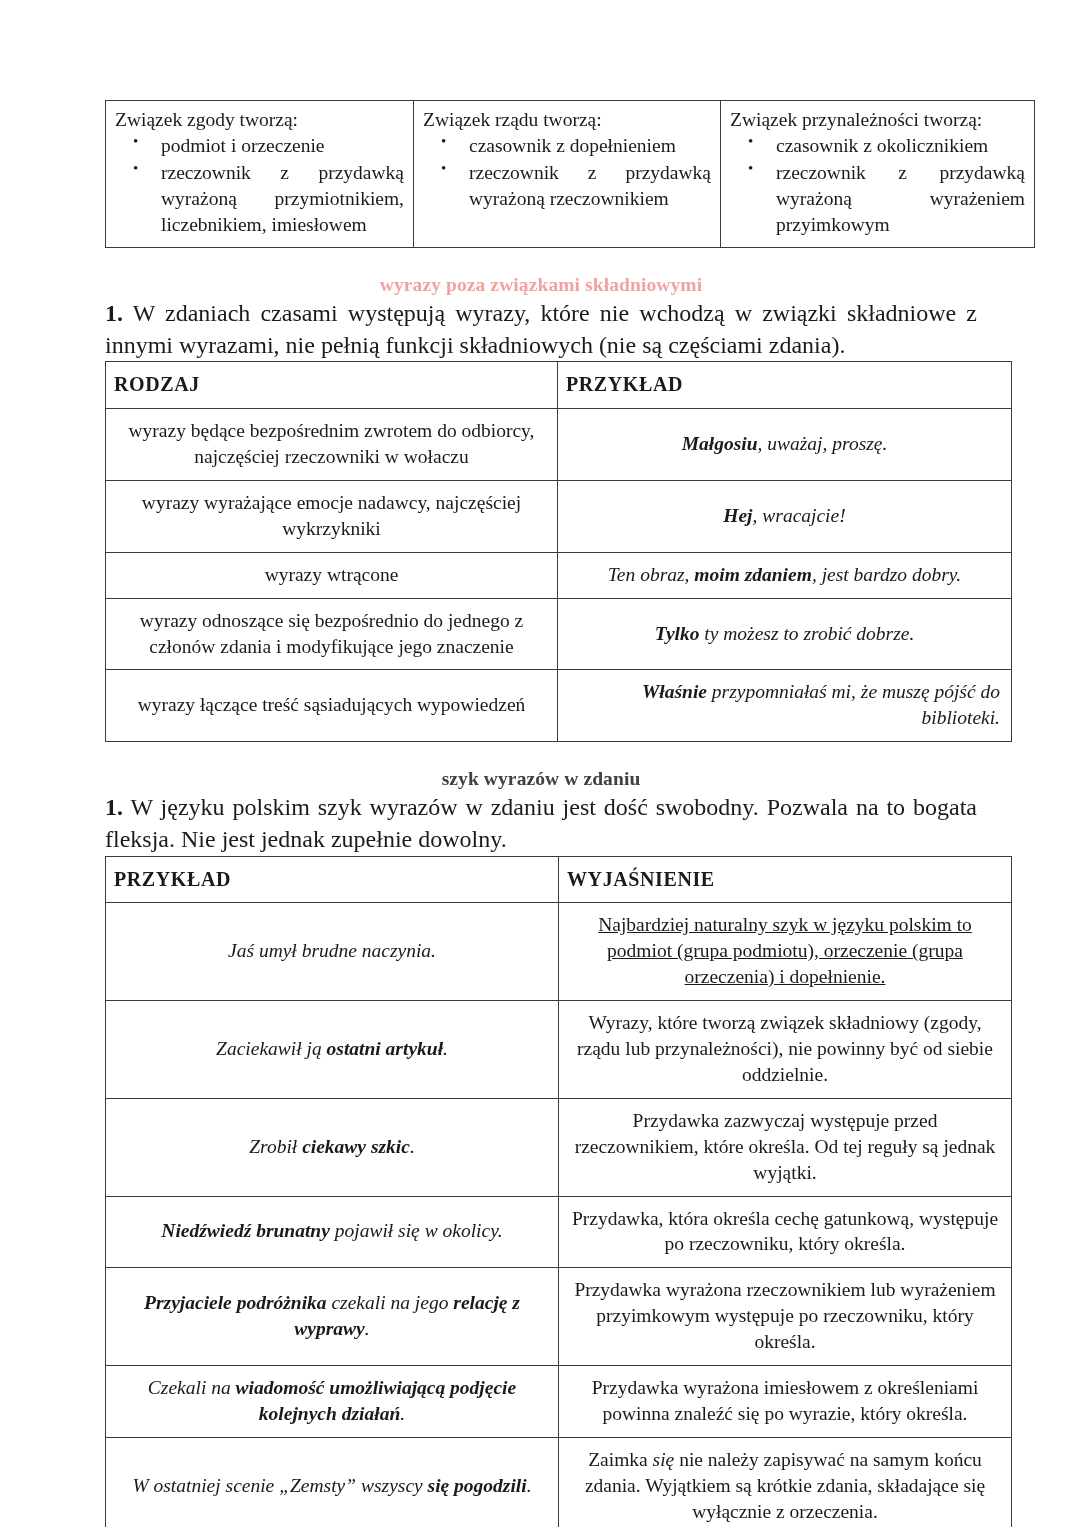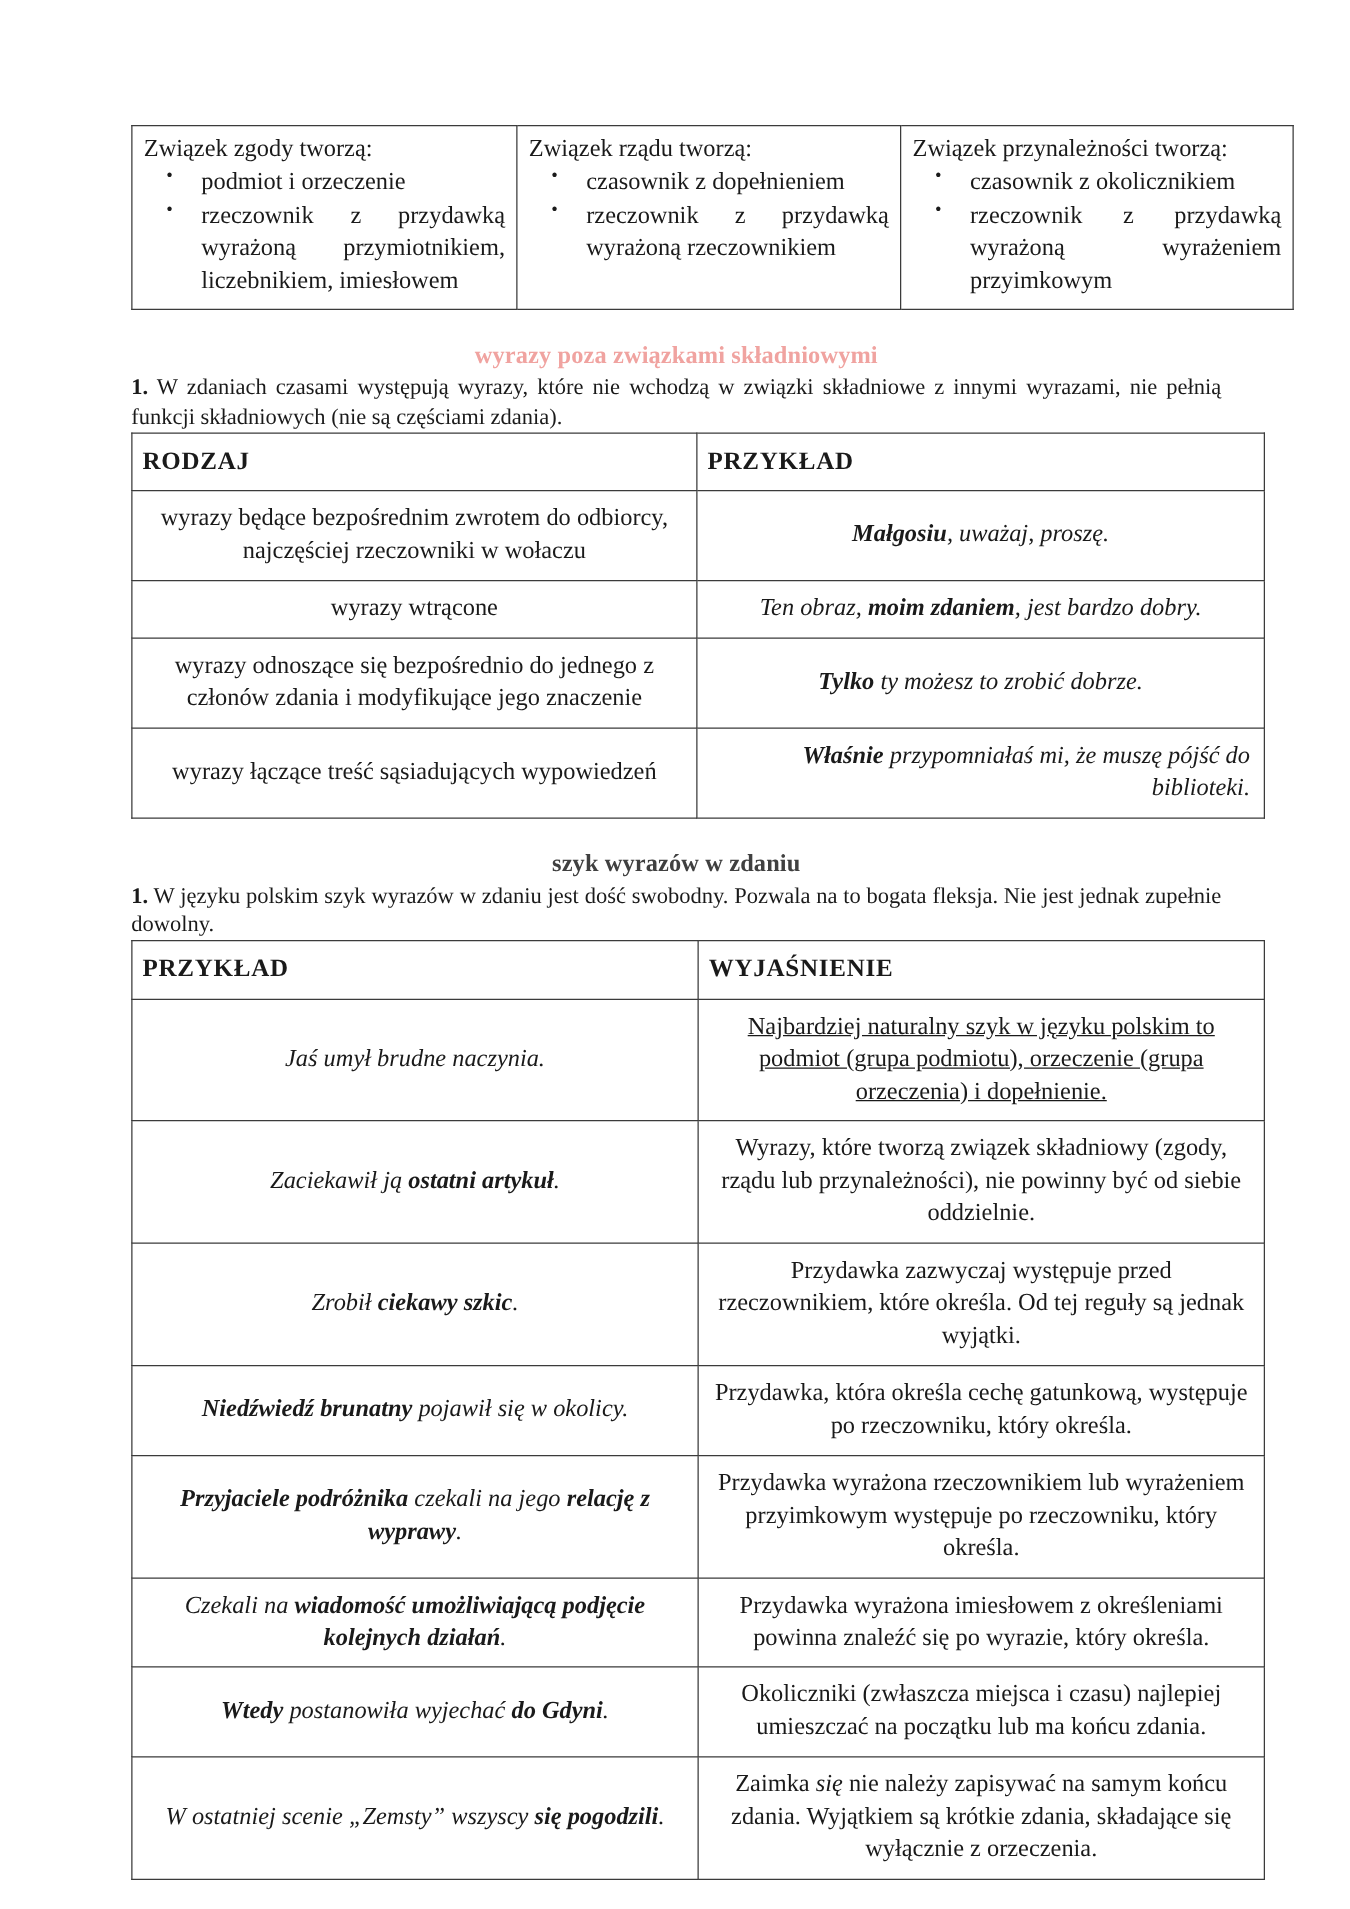--- a/index.html
+++ b/index.html
@@ -75,21 +75,21 @@
   .section-heading {
     text-align: center;
     font-size: 19.5px;
     font-weight: bold;
     margin: 26px 0 2px 0;
     letter-spacing: 0.1px;
   }
 
   
   .para {
-    font-size: 18px;
+    font-size: 24px;
     line-height: 1.32;
     text-align: justify;
     margin: 0 0 0 0;
   }
   .para .num { font-weight: bold; }
 
   
   .t-kv { margin-top: 20px; }
   .t-kv .hdr td {
     text-align: left;
@@ -159,20 +159,24 @@
     <tbody>
       <tr class="hdr">
         <td class="c1" style="border-color: rgb(59, 59, 59);">RODZAJ</td>
         <td class="c2" style="border-color: rgb(59, 59, 59);">PRZYKŁAD</td>
       </tr>
       <tr>
         <td class="cell-left" style="border-color: rgb(59, 59, 59);">wyrazy będące bezpośrednim zwrotem do odbiorcy, najczęściej rzeczowniki w wołaczu</td>
         <td class="cell-right" style="border-color: rgb(59, 59, 59);"><span class="bi">Małgosiu</span><span class="ital">, uważaj, proszę.</span></td>
       </tr>
       <tr>
+        <td class="cell-left" style="border-color: rgb(59, 59, 59);">wyrazy wyrażające emocje nadawcy, najczęściej wykrzykniki</td>
+        <td class="cell-right" style="border-color: rgb(59, 59, 59);"><span class="bi">Hej</span><span class="ital">, wracajcie!</span></td>
+      </tr>
+      <tr>
         <td class="cell-left" style="border-color: rgb(59, 59, 59);">wyrazy wtrącone</td>
         <td class="cell-right" style="border-color: rgb(59, 59, 59);"><span class="ital">Ten obraz, </span><span class="bi">moim zdaniem</span><span class="ital">, jest bardzo dobry.</span></td>
       </tr>
       <tr>
         <td class="cell-left" style="border-color: rgb(59, 59, 59);">wyrazy odnoszące się bezpośrednio do jednego z członów zdania i modyfikujące jego znaczenie</td>
         <td class="cell-right" style="border-color: rgb(59, 59, 59);"><span class="bi">Tylko </span><span class="ital">ty możesz to zrobić dobrze.</span></td>
       </tr>
       <tr>
         <td class="cell-left" style="border-color: rgb(59, 59, 59);">wyrazy łączące treść sąsiadujących wypowiedzeń</td>
         <td class="cell-right" style="border-color: rgb(59, 59, 59); text-align: right;"><span class="bi">Właśnie </span><span class="ital">przypomniałaś mi, że muszę pójść do biblioteki.</span></td>
@@ -211,24 +215,20 @@
       </tr>
       <tr>
         <td class="cell-left" style="border-color: rgb(59, 59, 59);"><span class="bi">Przyjaciele podróżnika </span><span class="ital">czekali na jego </span><span class="bi">relację z wyprawy</span><span class="ital">.</span></td>
         <td class="cell-right" style="border-color: rgb(59, 59, 59);">Przydawka wyrażona rzeczownikiem lub wyrażeniem przyimkowym występuje po rzeczowniku, który określa.</td>
       </tr>
       <tr>
         <td class="cell-left" style="border-color: rgb(59, 59, 59);"><span class="ital">Czekali na </span><span class="bi">wiadomość umożliwiającą podjęcie kolejnych działań</span><span class="ital">.</span></td>
         <td class="cell-right" style="border-color: rgb(59, 59, 59);">Przydawka wyrażona imiesłowem z określeniami powinna znaleźć się po wyrazie, który określa.</td>
       </tr>
       <tr>
-        <td class="cell-left" style="border-color: rgb(59, 59, 59);"><span class="bi">Wtedy </span><span class="ital">postanowiła wyjechać </span><span class="bi">do Gdyni</span><span class="ital">.</span></td>
-        <td class="cell-right" style="border-color: rgb(59, 59, 59);">Okoliczniki (zwłaszcza miejsca i czasu) najlepiej umieszczać na początku lub ma końcu zdania.</td>
-      </tr>
-      <tr>
         <td class="cell-left" style="border-color: rgb(59, 59, 59);"><span class="ital">W ostatniej scenie „Zemsty” wszyscy </span><span class="bi">się pogodzili</span><span class="ital">.</span></td>
         <td class="cell-right" style="border-color: rgb(59, 59, 59);"><span>Zaimka </span><span class="ital">się</span><span> nie należy zapisywać na samym końcu zdania. Wyjątkiem są krótkie zdania, składające się wyłącznie z orzeczenia.</span></td>
       </tr>
 
     </tbody>
   </table>
 
 </div>
 
 </body></html>

